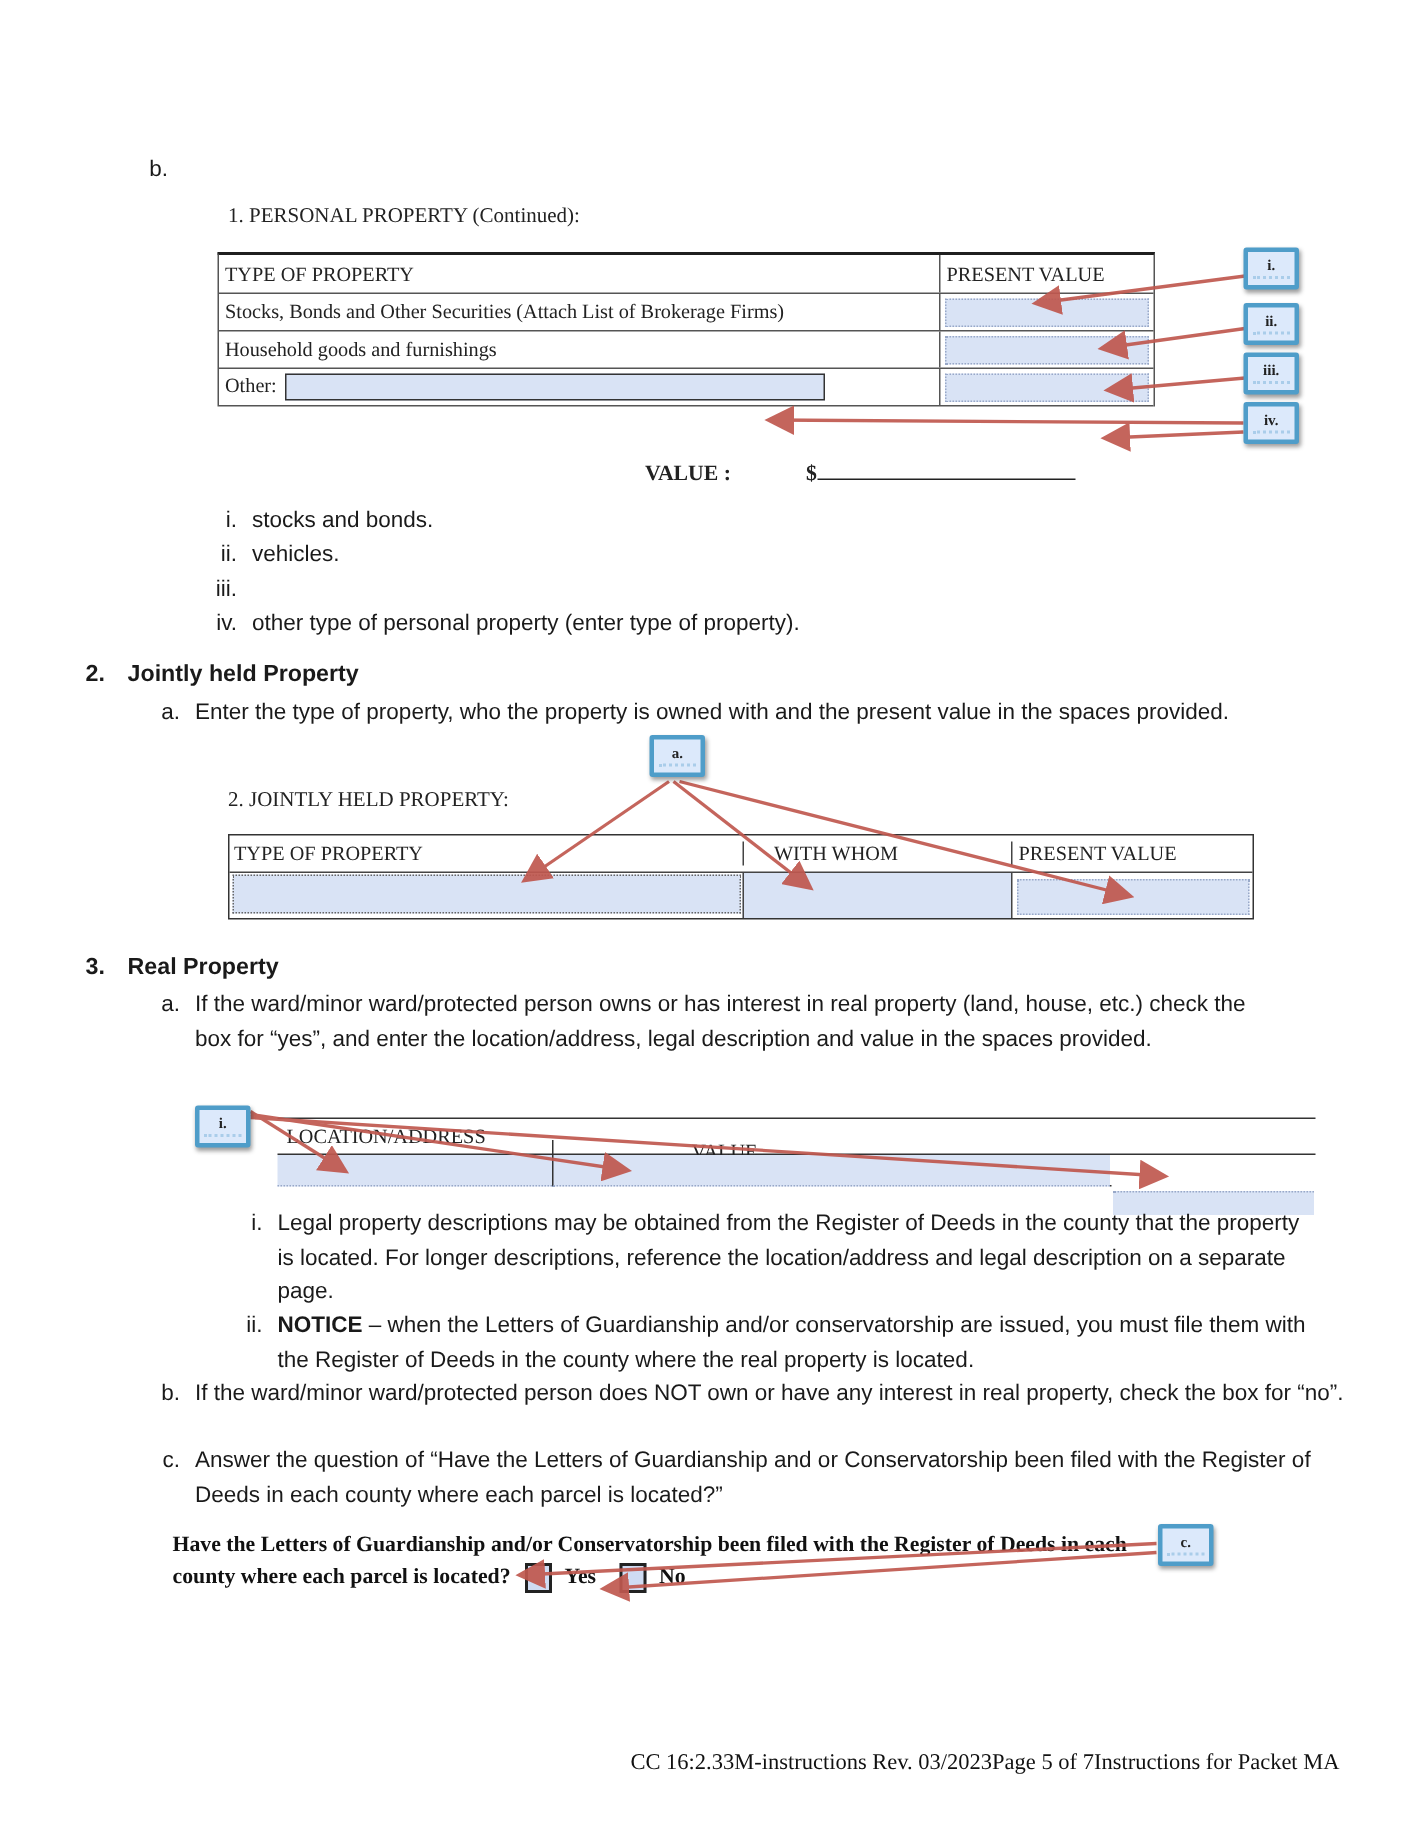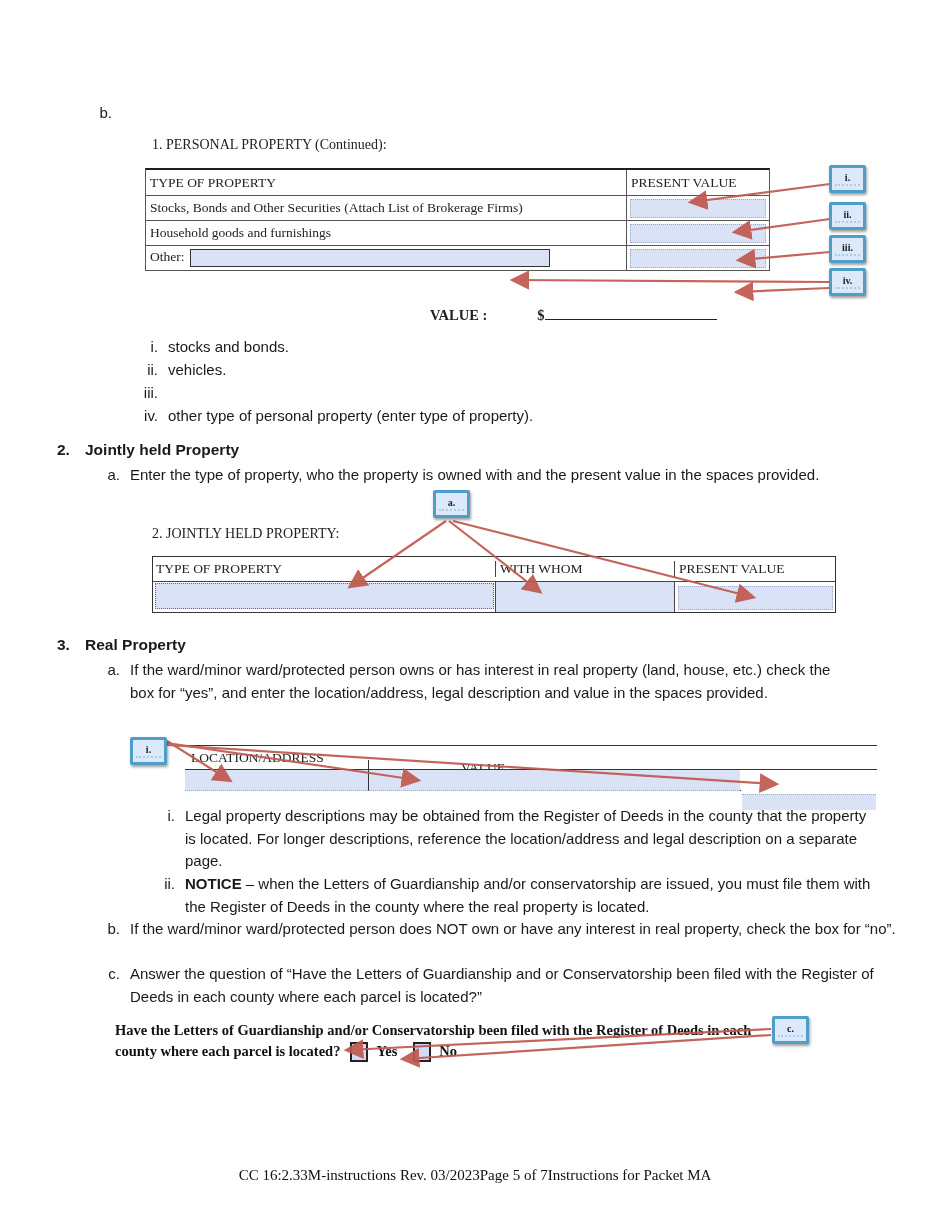--- a/index.html
+++ b/index.html
@@ -34,21 +34,21 @@
   .t1 .c2 { width:143px; border-left:1px solid #555; height:100%; display:flex; align-items:center; }
   .t1 .c2 .f { margin:2px 3px; height:19px; width:137px; }
   .t1 .otherwrap { display:flex; width:100%; }
   .t1 .other-input { margin-left:5px; width:360px; height:18px; background:#d9e3f5; border:1px solid #333; box-sizing:border-box; }
 
   
   .t2 { left:152px; top:556px; width:684px; border:1px solid #333; background:#fff; }
   .t2 .row.hdr { height:25px; border-bottom:1px solid #444; align-items:center; }
   .t2 .row.inp { height:30px; }
   .t2 .c1 { width:342px; padding-left:3px; }
-  .t2 .c2 { width:179px; border-left:1px solid #444; padding-left:4px; }
+  .t2 .c2 { width:179px; border-left:1px solid #444; padding-left:20px; }
   .t2 .c3 { width:161px; border-left:1px solid #444; padding-left:4px; }
   .t2 .inp .c1 { padding:0; } .t2 .inp .c2 { padding:0; background:#d9e3f5; } .t2 .inp .c3 { padding:0; }
   .t2 .inp .c1 .f { margin:1px 1px 2px 2px; height:26px; border:1px dotted #666; }
   .t2 .inp .c3 .f { margin:4px 2px 1px 3px; height:24px; }
 
   
   .t3 { left:185px; top:745px; width:692px; border-top:1px solid #333; background:#fff; }
   .t3 .row.hdr { height:24px; border-bottom:1px solid #333; align-items:center; }
   .t3 .row.inp { height:21px; }
   .t3 .c1 { width:183px; padding-left:6px; }
@@ -77,21 +77,21 @@
   .total .tline { display:inline-block; width:172px; border-bottom:1.5px solid #222; height:13px; }
 
   
   .q { left:115px; top:1020px; width:675px; font-family:"Liberation Serif", serif; font-size:14.5px; font-weight:bold; line-height:21px; color:#111; }
   .q .l2 { display:flex; align-items:center; }
   .chk { width:14px; height:16px; background:#cfdcf3; border:2px solid #222; box-sizing:content-box; flex:none; }
   .chk.first { margin-left:10px; }
   .chk.second { margin-left:16px; }
   .q .ynlabel { margin-left:8px; }
 
-  .footer { left:57px; top:1167px; width:836px; display:flex; justify-content:center; font-family:"Liberation Serif", serif; font-size:15px; color:#111; }
+  .footer { left:57px; top:1167px; width:836px; display:flex; justify-content:flex-end; font-family:"Liberation Serif", serif; font-size:15px; color:#111; }
 </style>
 </head>
 <body>
 
 <div class="page">
 
   <div class="abs li" style="left:96px; top:102px; width:760px;">
     <span class="mk" style="width:16px;">b.</span>
   </div>
 

